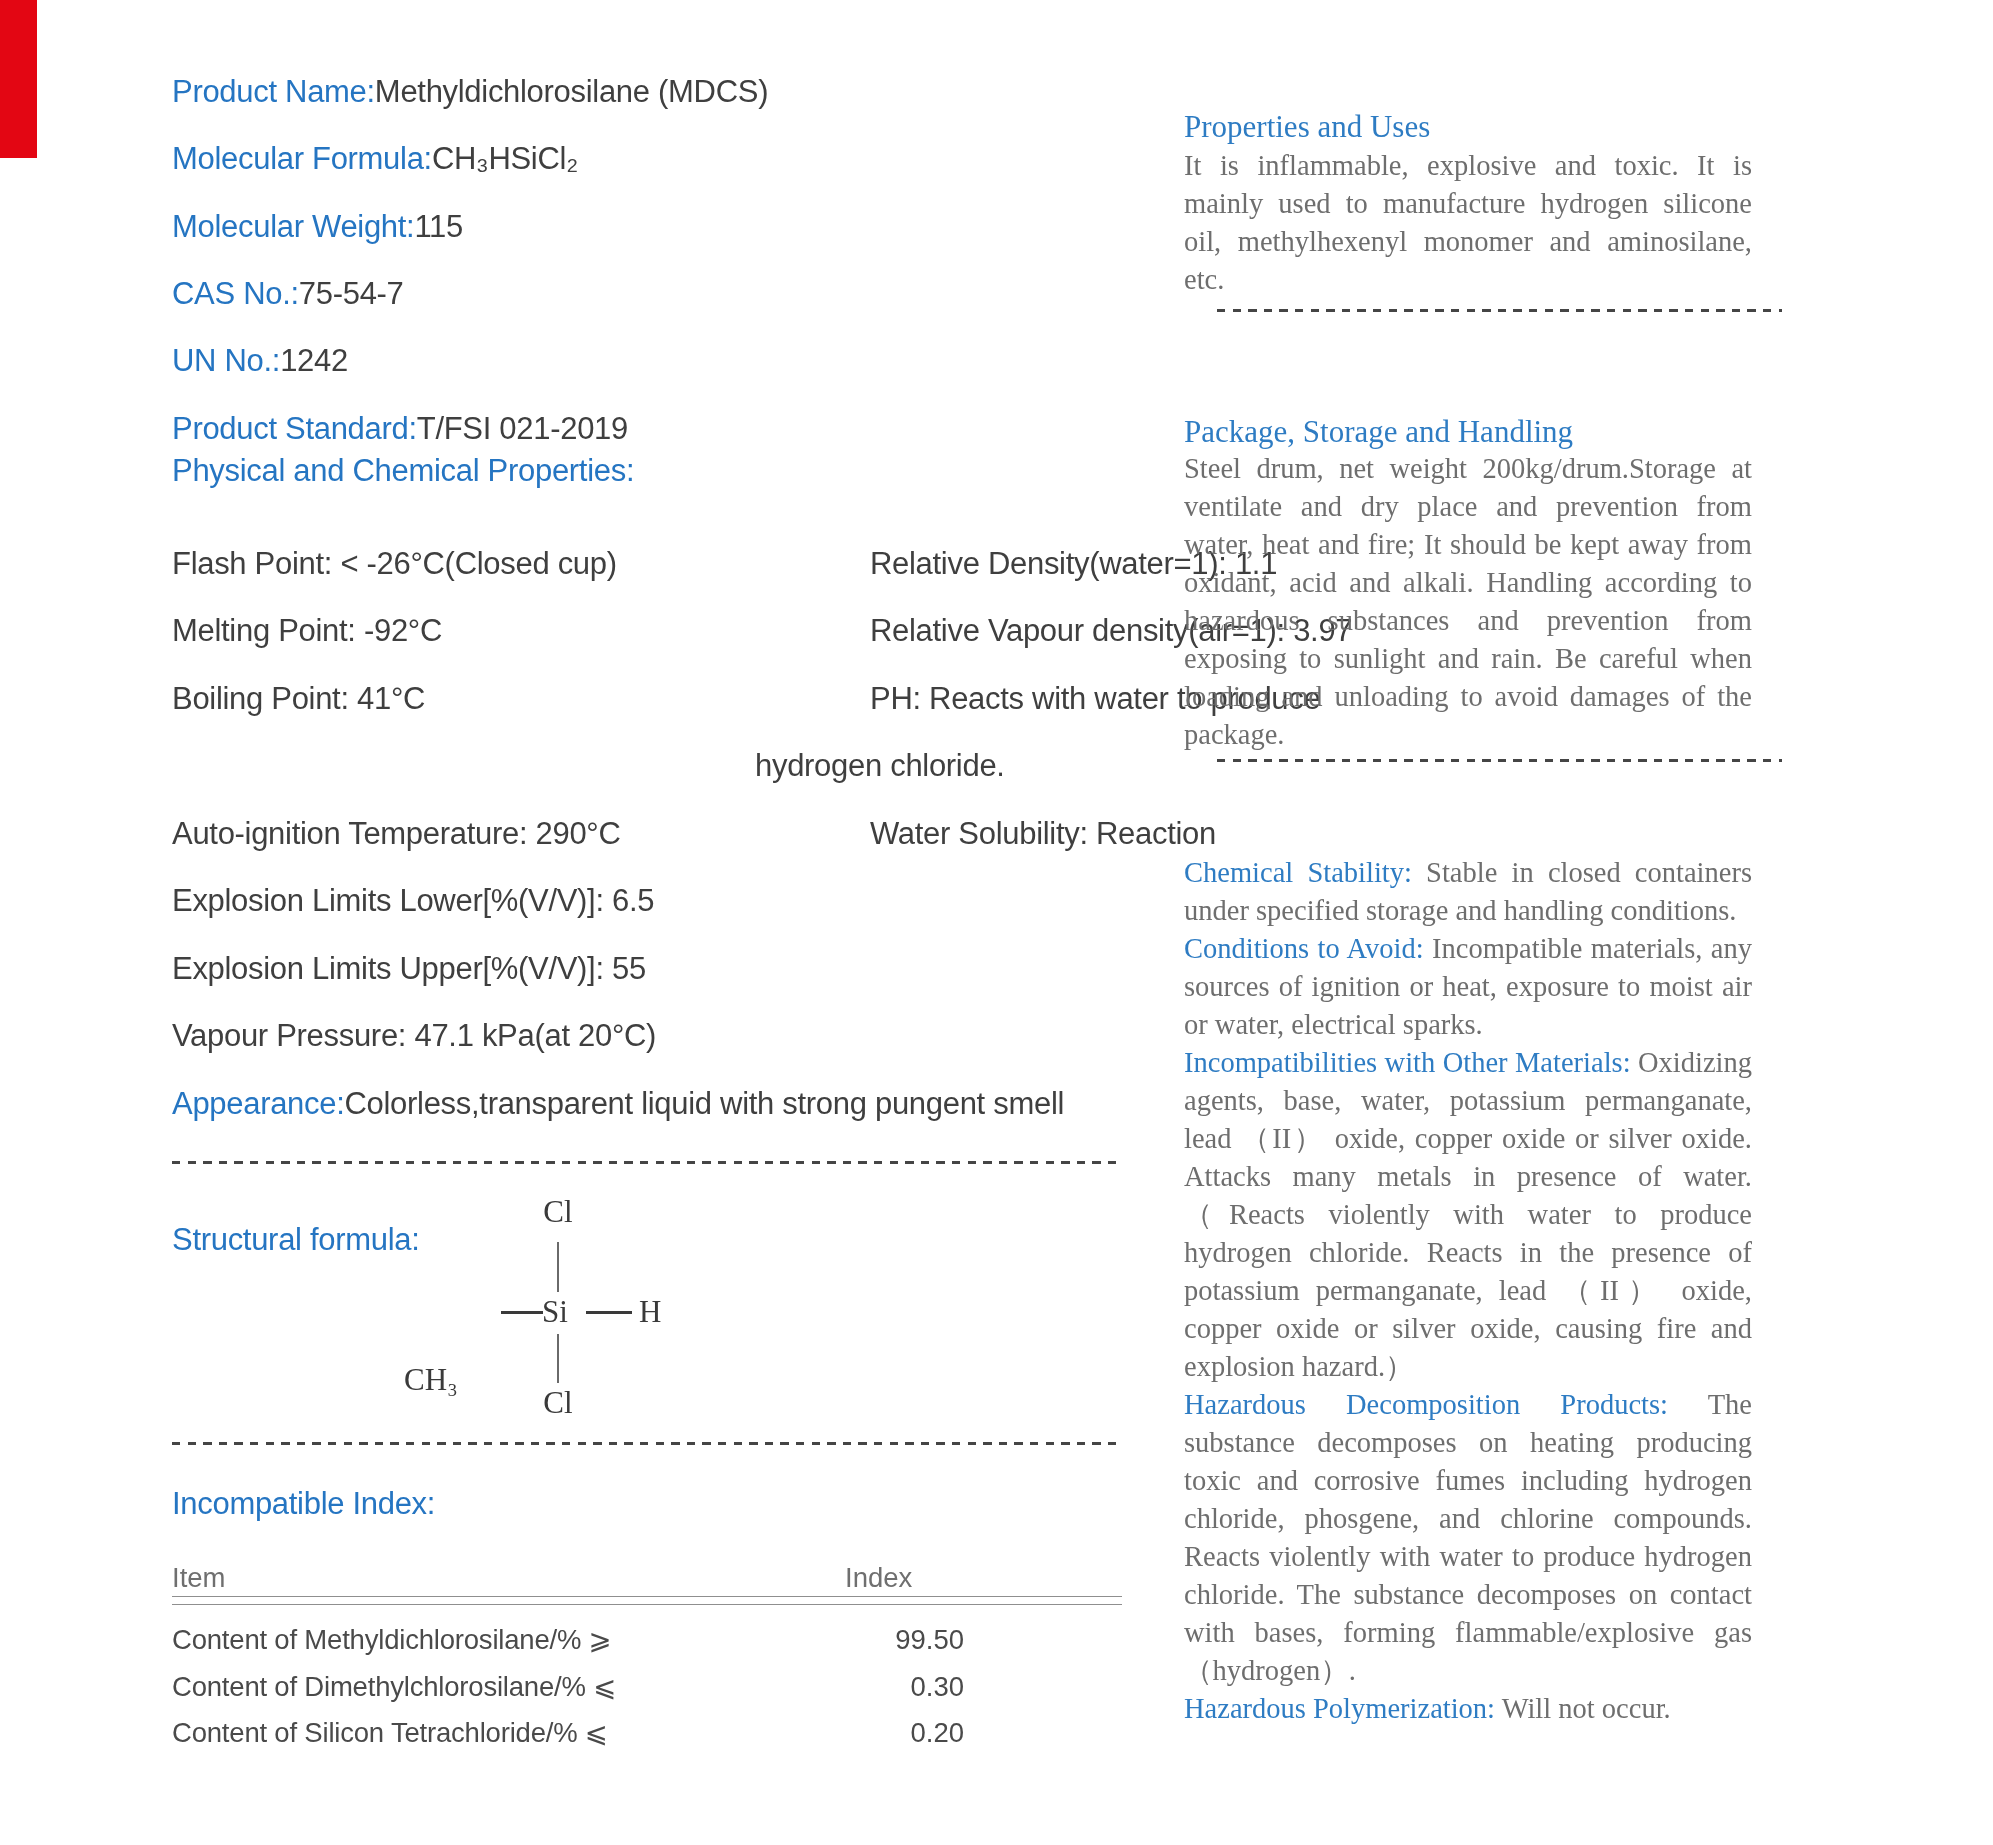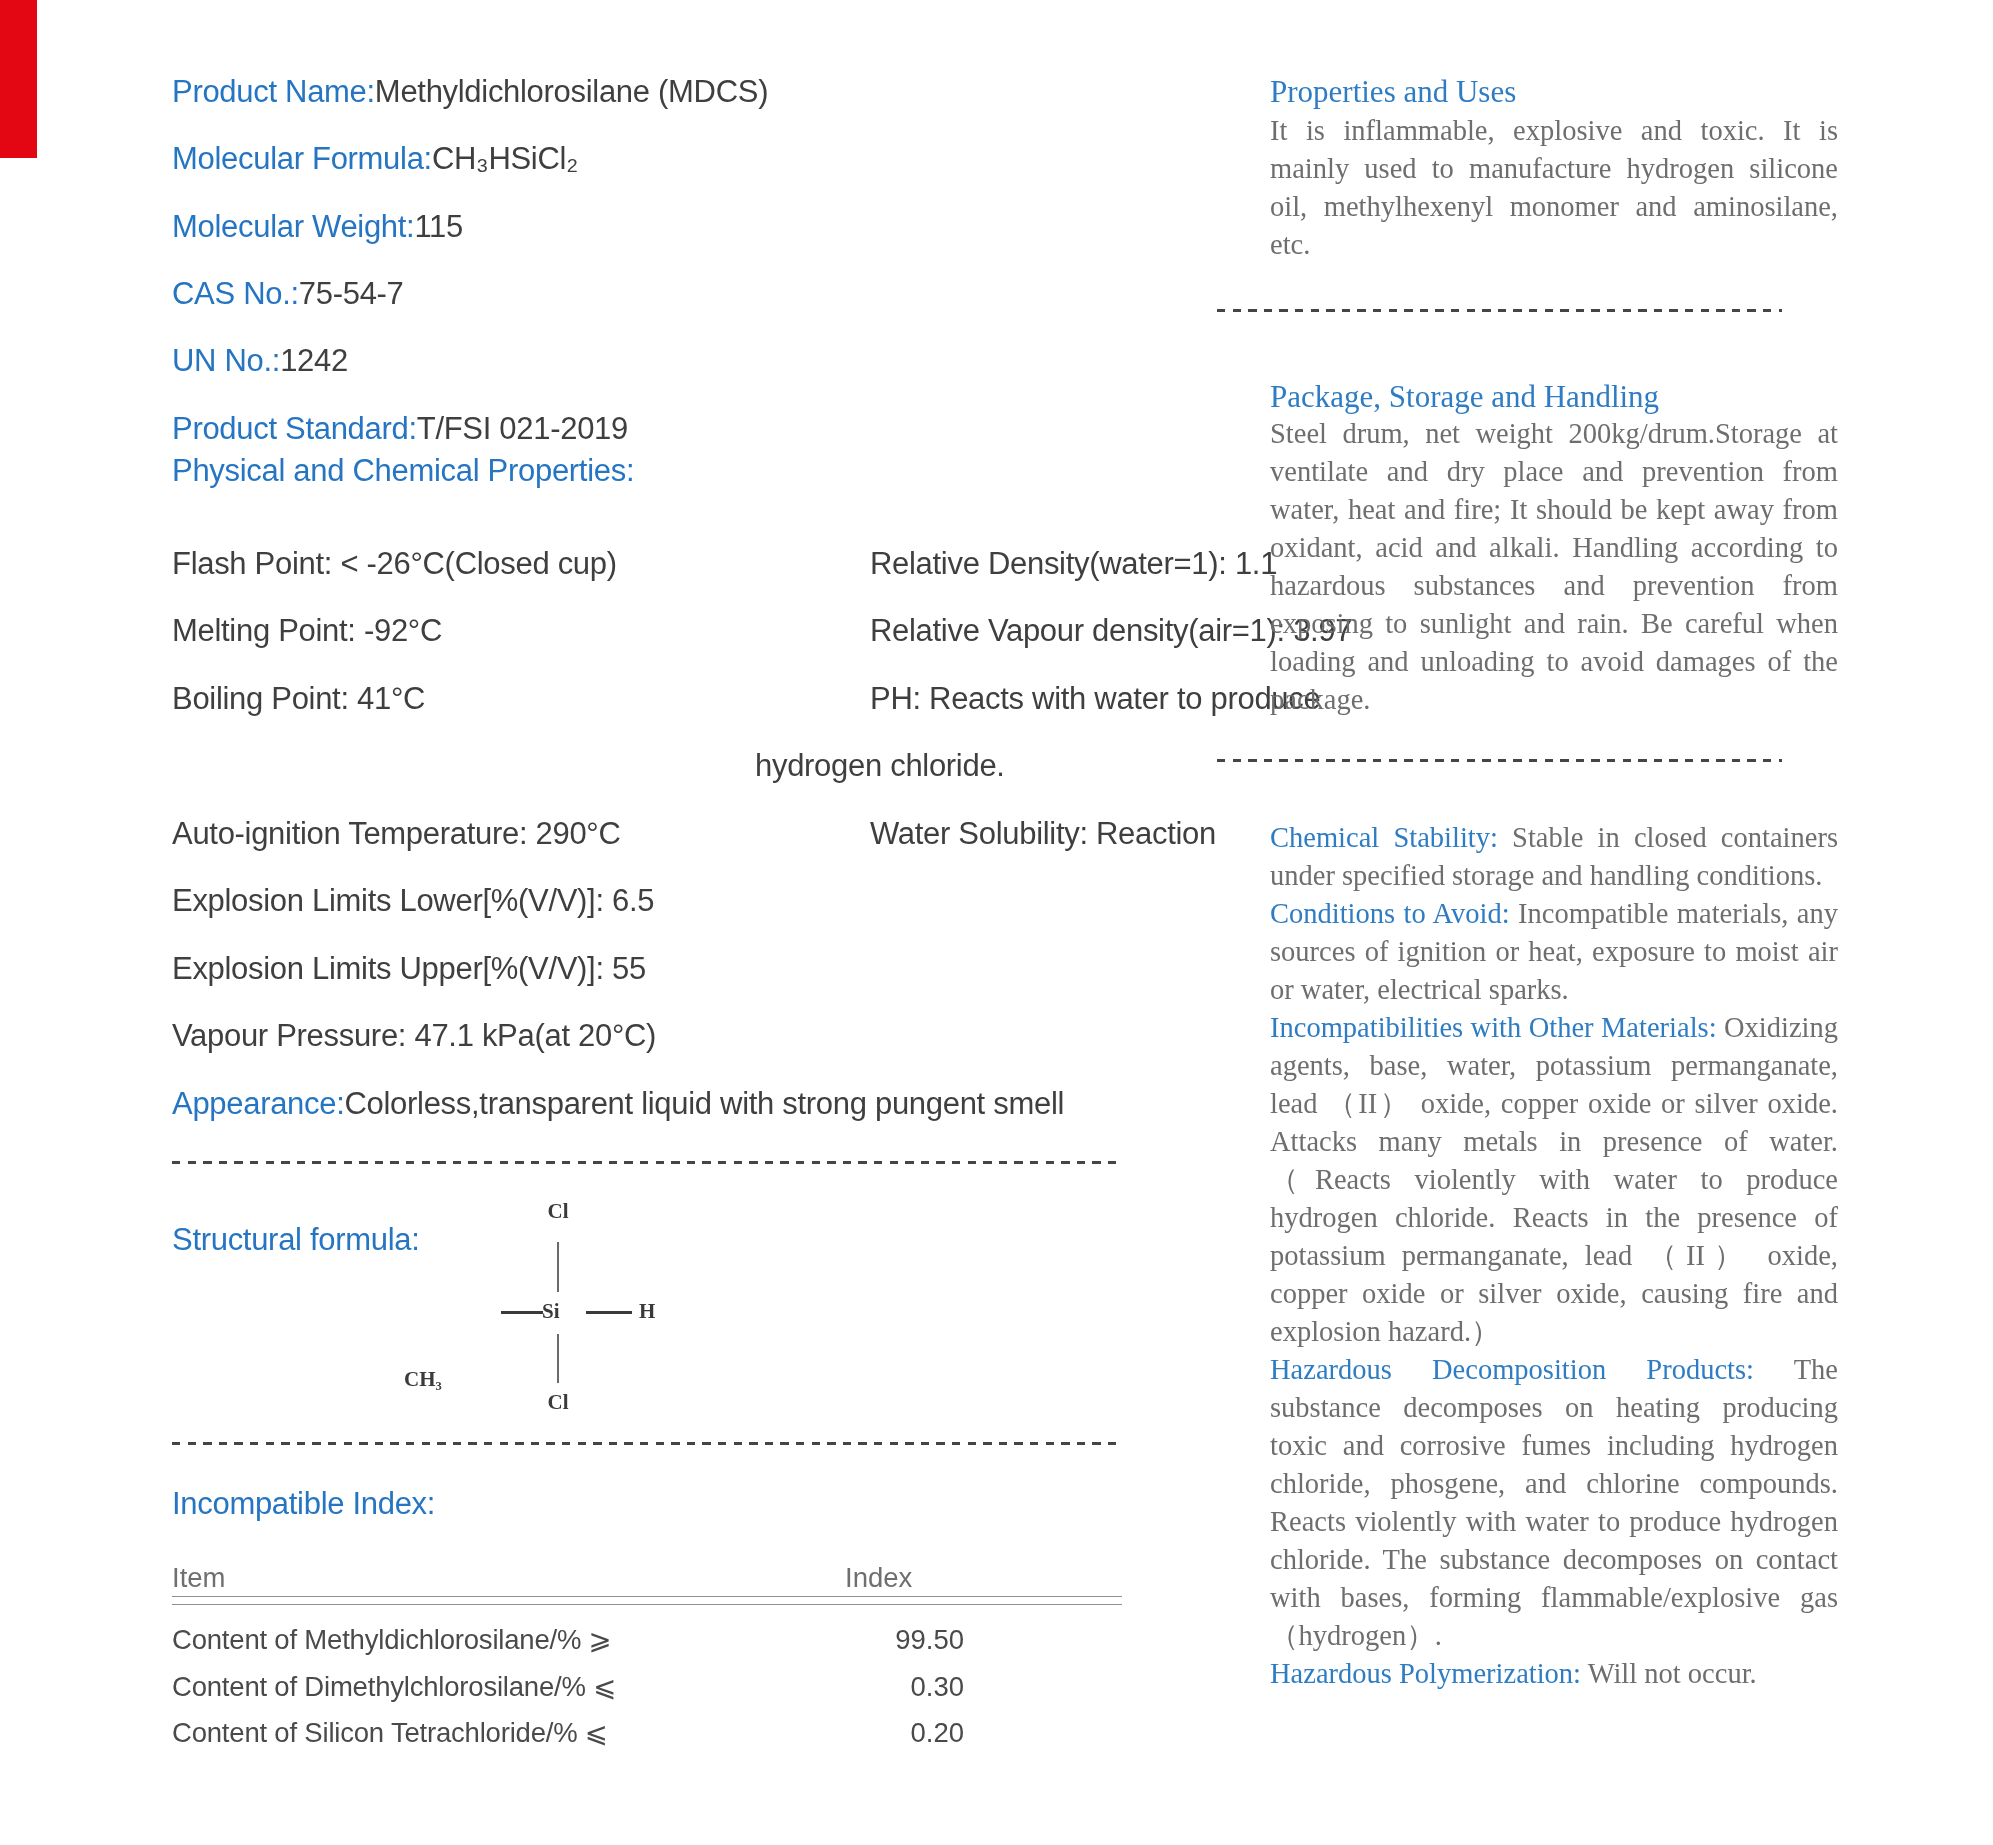--- a/index.html
+++ b/index.html
@@ -9,30 +9,30 @@
     -webkit-font-smoothing:antialiased;
   }
   
   .lline{position:absolute;left:172px;white-space:nowrap;font-size:31px;line-height:44px;color:#3f3f3f;letter-spacing:-0.3px;}
   .blue{color:#2575c2;}
   .rsub{position:absolute;left:698px;top:0;white-space:nowrap;}
   
   .dash{position:absolute;height:2.8px;
     background:repeating-linear-gradient(to right,#454545 0 8.3px,transparent 8.3px 15.6px);}
   
-  .atom{position:absolute;font-family:"Liberation Serif",serif;font-weight:700;color:#3a3a3a;font-size:21px;line-height:35px;white-space:nowrap;}
+  .atom{position:absolute;font-family:"Liberation Serif",serif;font-weight:400;color:#3a3a3a;font-size:31px;line-height:35px;white-space:nowrap;}
   .bondv{position:absolute;width:1.8px;background:#6a6a6a;}
   .bondh{position:absolute;height:2.8px;background:#3a3a3a;}
   
   .thead{position:absolute;font-size:27.5px;color:#6f6f6f;line-height:37px;white-space:nowrap;}
   .dline{position:absolute;height:7.3px;border-top:1.8px solid #8f8f8f;border-bottom:1.8px solid #8f8f8f;}
   .trow-item{position:absolute;left:172px;font-size:27.5px;color:#4a4a4a;line-height:37px;white-space:nowrap;letter-spacing:-0.2px;}
   .trow-val{position:absolute;left:808px;width:156px;text-align:right;font-size:27.5px;color:#4a4a4a;line-height:37px;}
   
-  .rcol{position:absolute;left:1270px;width:568px;font-family:"Liberation Serif",serif;}
+  .rcol{position:absolute;left:1184px;width:568px;font-family:"Liberation Serif",serif;margin-top:35px;}
   .rhead{font-size:31px;color:#2e7cc3;line-height:39px;white-space:nowrap;font-family:"Liberation Serif",serif;}
   .rbody{font-size:28.5px;color:#6e6e6e;line-height:38px;text-align:justify;font-family:"Liberation Serif",serif;}
   .rbody p{margin:0;}
   .rlabel{color:#2e7cc3;}
   .redbar{position:absolute;left:0;top:0;width:37px;height:158px;background:#e30613;}
 </style>
 </head>
 <body>
 
 <div class="redbar"></div>

